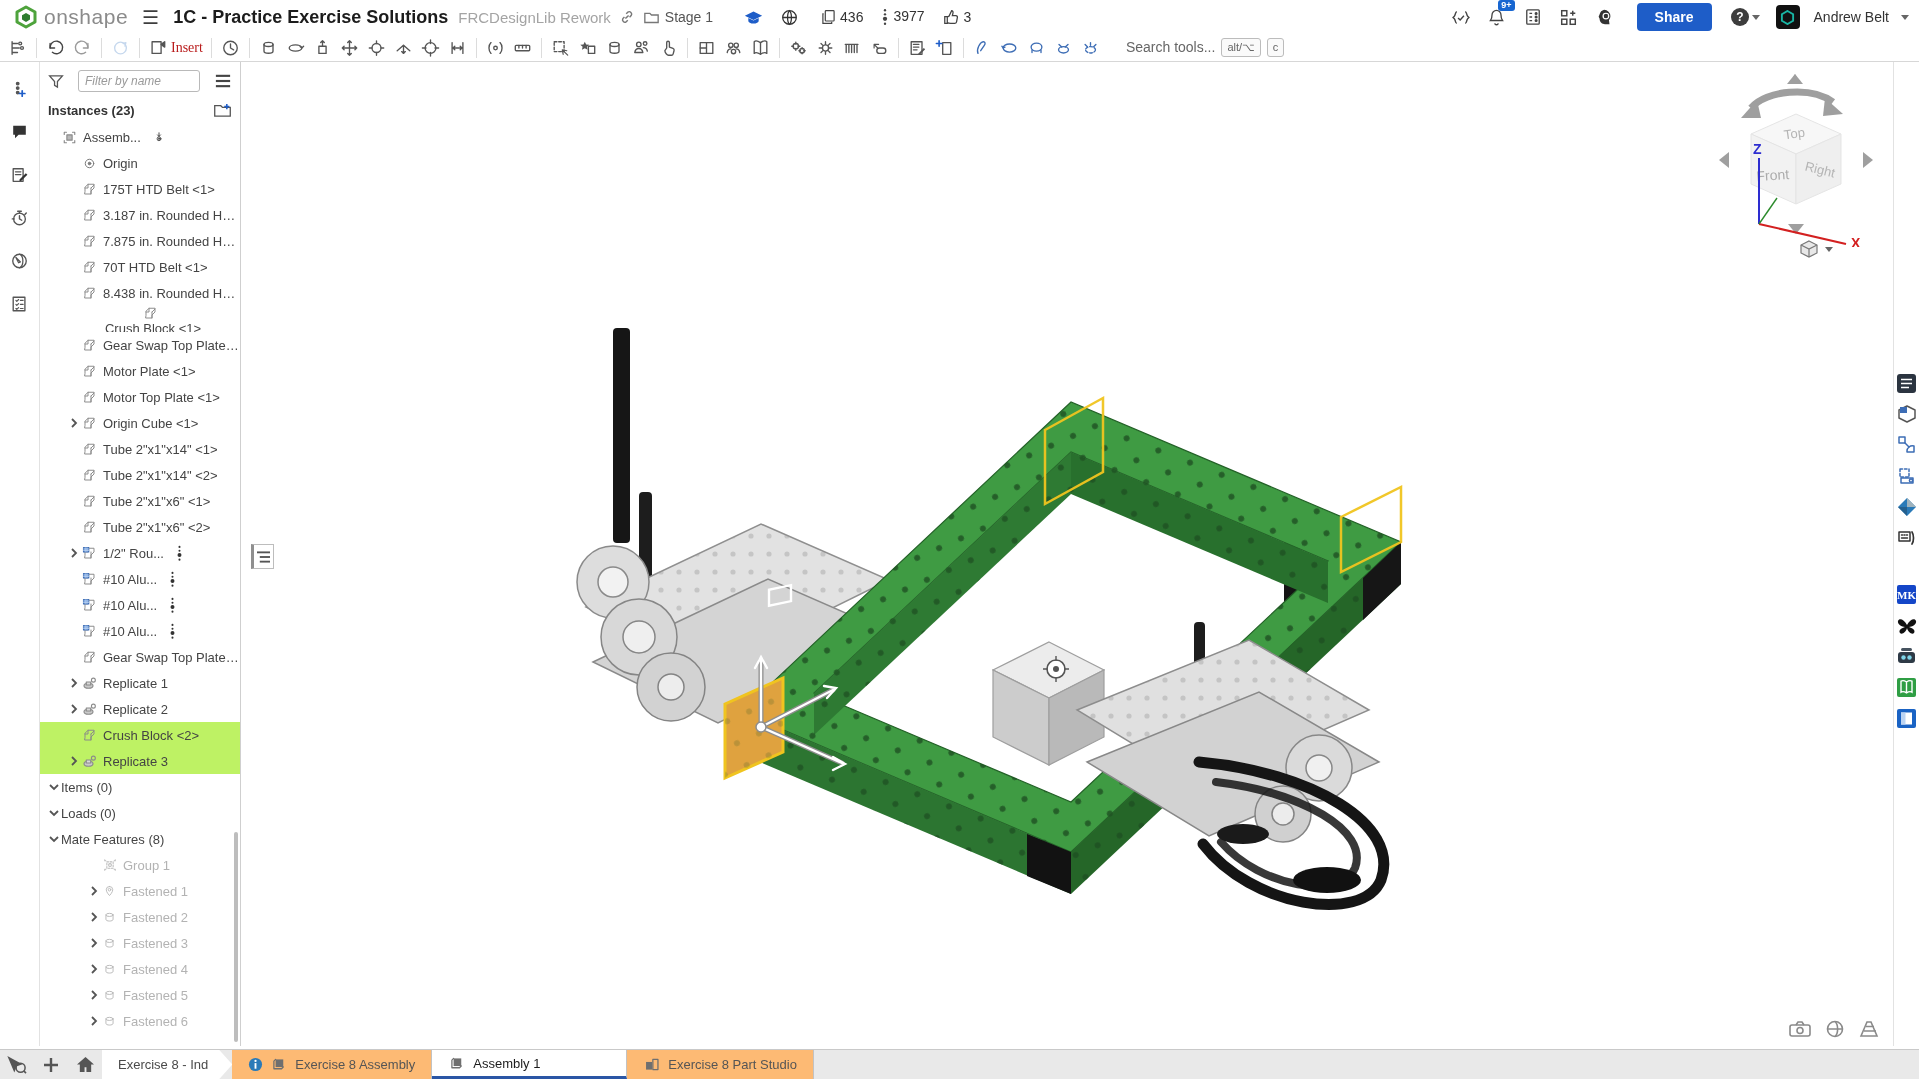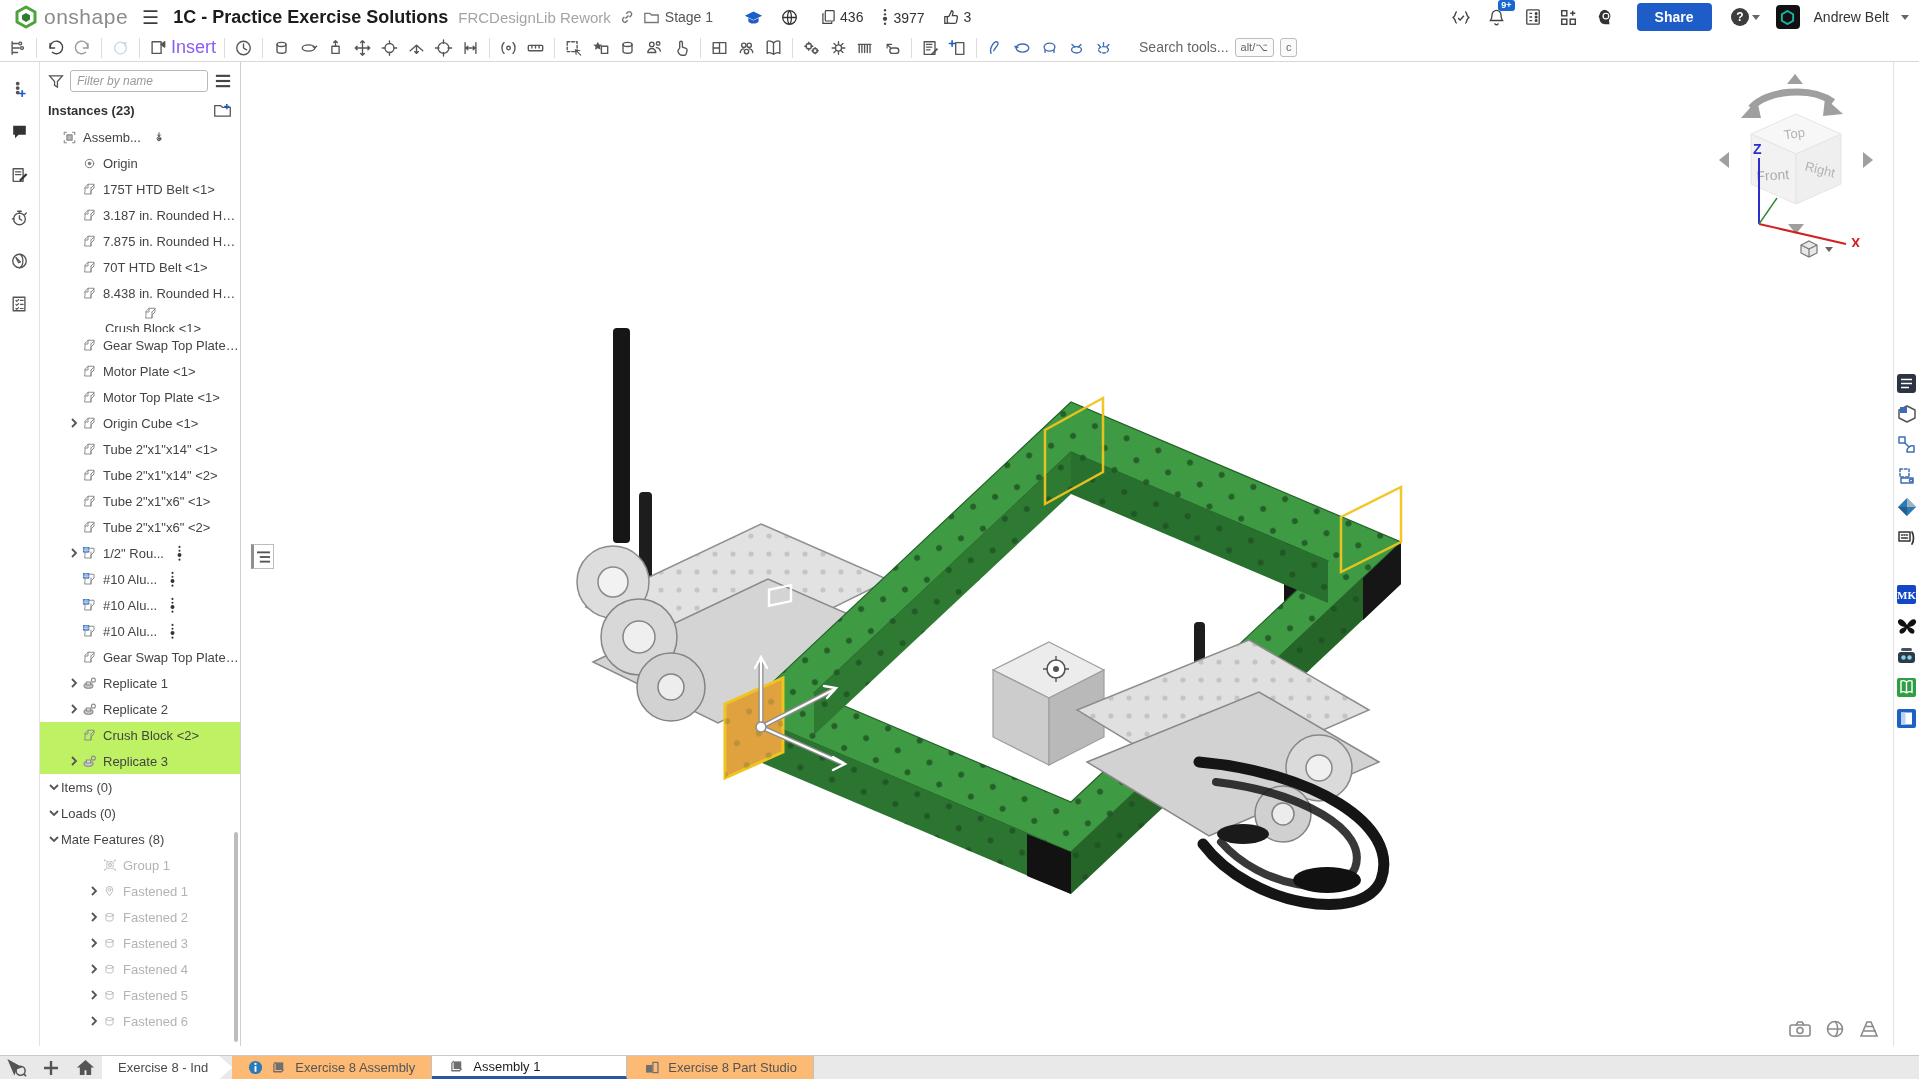--- a/index.html
+++ b/index.html
@@ -11,21 +11,21 @@
   
   #topbar { position:absolute; left:0; top:0; width:1919px; height:34px;
     display:flex; align-items:center; background:#fff; padding:0 10px; gap:8px; }
   .logo-wrap { display:flex; align-items:center; gap:6px; margin-left:4px; }
   .logo-text { font-size:21px; color:#8b8b8b; letter-spacing:.5px; font-weight:400; }
   .hamburger { font-size:19px; color:#3d3d3d; padding:0 6px; cursor:pointer; }
   .doc-title { font-size:18px; font-weight:700; color:#1c1c1c; white-space:nowrap; }
   .doc-sub { font-size:15px; color:#a4a4a4; margin-left:2px; white-space:nowrap; }
   .tb-sep { width:10px; }
   .chip { display:flex; align-items:center; gap:5px; color:#555; font-size:14px; }
-  .stat { display:flex; align-items:flex-end; gap:4px; font-size:14px; color:#333; margin-left:10px; }
+  .stat { display:flex; align-items:flex-start; gap:4px; font-size:14px; color:#333; margin-left:10px; }
   .grow { flex:1; }
   .icon-btn { width:28px; height:26px; display:flex; align-items:center; justify-content:center;
     cursor:pointer; position:relative; }
   .badge { position:absolute; top:-4px; right:-4px; background:#1766d1; color:#fff;
     font-size:9px; font-weight:700; border-radius:3px; padding:1px 3px; line-height:1; }
   .share-btn { background:#1e5dc8; color:#fff; font-size:14px; font-weight:700;
     border:none; border-radius:4px; padding:6px 18px; margin:0 10px; cursor:pointer; }
   .help-wrap { display:flex; align-items:center; gap:2px; cursor:pointer; }
   .caret { width:0; height:0; border-left:4px solid transparent; border-right:4px solid transparent;
     border-top:5px solid #666; display:inline-block; }
@@ -34,36 +34,36 @@
   .user-name { font-size:14px; color:#333; margin:0 4px 0 6px; white-space:nowrap; }
 
   
   #toolbar { position:absolute; left:0; top:34px; width:1919px; height:28px;
     display:flex; align-items:center; background:#fff; border-bottom:1px solid #d7d7d7; padding:0 4px; }
   .tb-group { display:flex; align-items:center; }
   .tb-div { width:1px; height:20px; background:#dcdcdc; margin:0 5px; }
   .tb-btn { height:26px; min-width:27px; padding:0 3px; display:flex; align-items:center;
     justify-content:center; gap:4px; cursor:pointer; border-radius:3px; }
   .tb-btn.disabled { opacity:.45; }
-  .tb-btn .lbl { font-size:18px; color:#8b5cf6; }
+  .tb-btn .lbl { font-size:14px; color:#b91c1c;font-family:Liberation Serif, serif; }
   .search-tools { display:flex; align-items:center; gap:6px; margin-left:22px; cursor:text; }
   .search-tools .st-text { font-size:14px; color:#666; }
   .key { border:1px solid #bcbcbc; border-radius:3px; background:#fafafa; color:#666;
     font-size:11px; padding:1px 5px; line-height:1.3; }
 
   
   #left-rail { position:absolute; left:0; top:62px; width:40px; bottom:33px;
     background:#fff; border-right:1px solid #e2e2e2; display:flex; flex-direction:column;
     align-items:center; padding-top:14px; gap:17px; }
   .rail-btn { width:26px; height:26px; display:flex; align-items:center; justify-content:center; cursor:pointer; }
 
   
   #instances { position:absolute; left:40px; top:62px; width:201px; bottom:33px;
     background:#fff; border-right:1px solid #cfcfcf; overflow:hidden; }
-  .filter-row { display:flex; align-items:center; gap:6px; padding:8px 8px 6px 8px; }
+  .filter-row { display:flex; align-items:center; gap:14px; padding:8px 8px 6px 8px; }
   .filter-input { flex:1; height:22px; border:1px solid #b9b9b9; border-radius:3px;
     font-size:12px; font-style:italic; color:#555; padding:0 6px; outline:none; width:110px;
     font-family:"Liberation Sans", sans-serif; }
   .filter-input::placeholder { color:#9a9a9a; }
   .inst-header { display:flex; align-items:center; padding:4px 8px 6px 8px; }
   .inst-header .h-label { font-size:13px; font-weight:700; color:#333; flex:1; }
   .tree { font-size:13px; color:#444; }
   .trow { height:26px; display:flex; align-items:center; white-space:nowrap; cursor:pointer; }
   .trow .chev { width:15px; display:flex; justify-content:center; flex:none; }
   .trow .ticon { width:17px; display:flex; justify-content:center; flex:none; margin-right:5px; }
@@ -85,21 +85,21 @@
 
   
   #apps-rail { position:absolute; right:0; top:62px; width:26px; bottom:33px; background:#fff;
     border-left:1px solid #e2e2e2; display:flex; flex-direction:column; align-items:center;
     padding-top:310px; gap:9px; }
   .app-btn { width:22px; height:22px; display:flex; align-items:center; justify-content:center;
     cursor:pointer; border-radius:3px; }
   .app-gap { height:16px; }
 
   
-  #tabbar { position:absolute; left:0; bottom:0; width:1919px; height:24px; background:#e9e9e9;
+  #tabbar { position:absolute; left:0; bottom:0; width:1919px; height:30px; background:#e9e9e9;
     border-top:1px solid #c9c9c9; display:flex; align-items:stretch; }
   .bb-btn { width:34px; display:flex; align-items:center; justify-content:center; cursor:pointer; }
   .tab { display:flex; align-items:center; gap:7px; padding:0 16px; font-size:13px; color:#4a4a4a;
     background:#fdba74; border-right:1px solid #c2c2c2; cursor:pointer; white-space:nowrap; }
   .tab.arrow { background:#fff; clip-path:polygon(0 0, calc(100% - 13px) 0, 100% 50%, calc(100% - 13px) 100%, 0 100%);
     padding-right:24px; border-right:none; max-width:158px; }
   .tab.arrow .tab-label { overflow:hidden; max-width:104px; }
   .tab.active { background:#fff; color:#1c1c1c; border-bottom:3px solid #2a56a5; min-width:195px; }
   .tab.gray { color:#555; }
   .tab .tab-label { pointer-events:none; }

